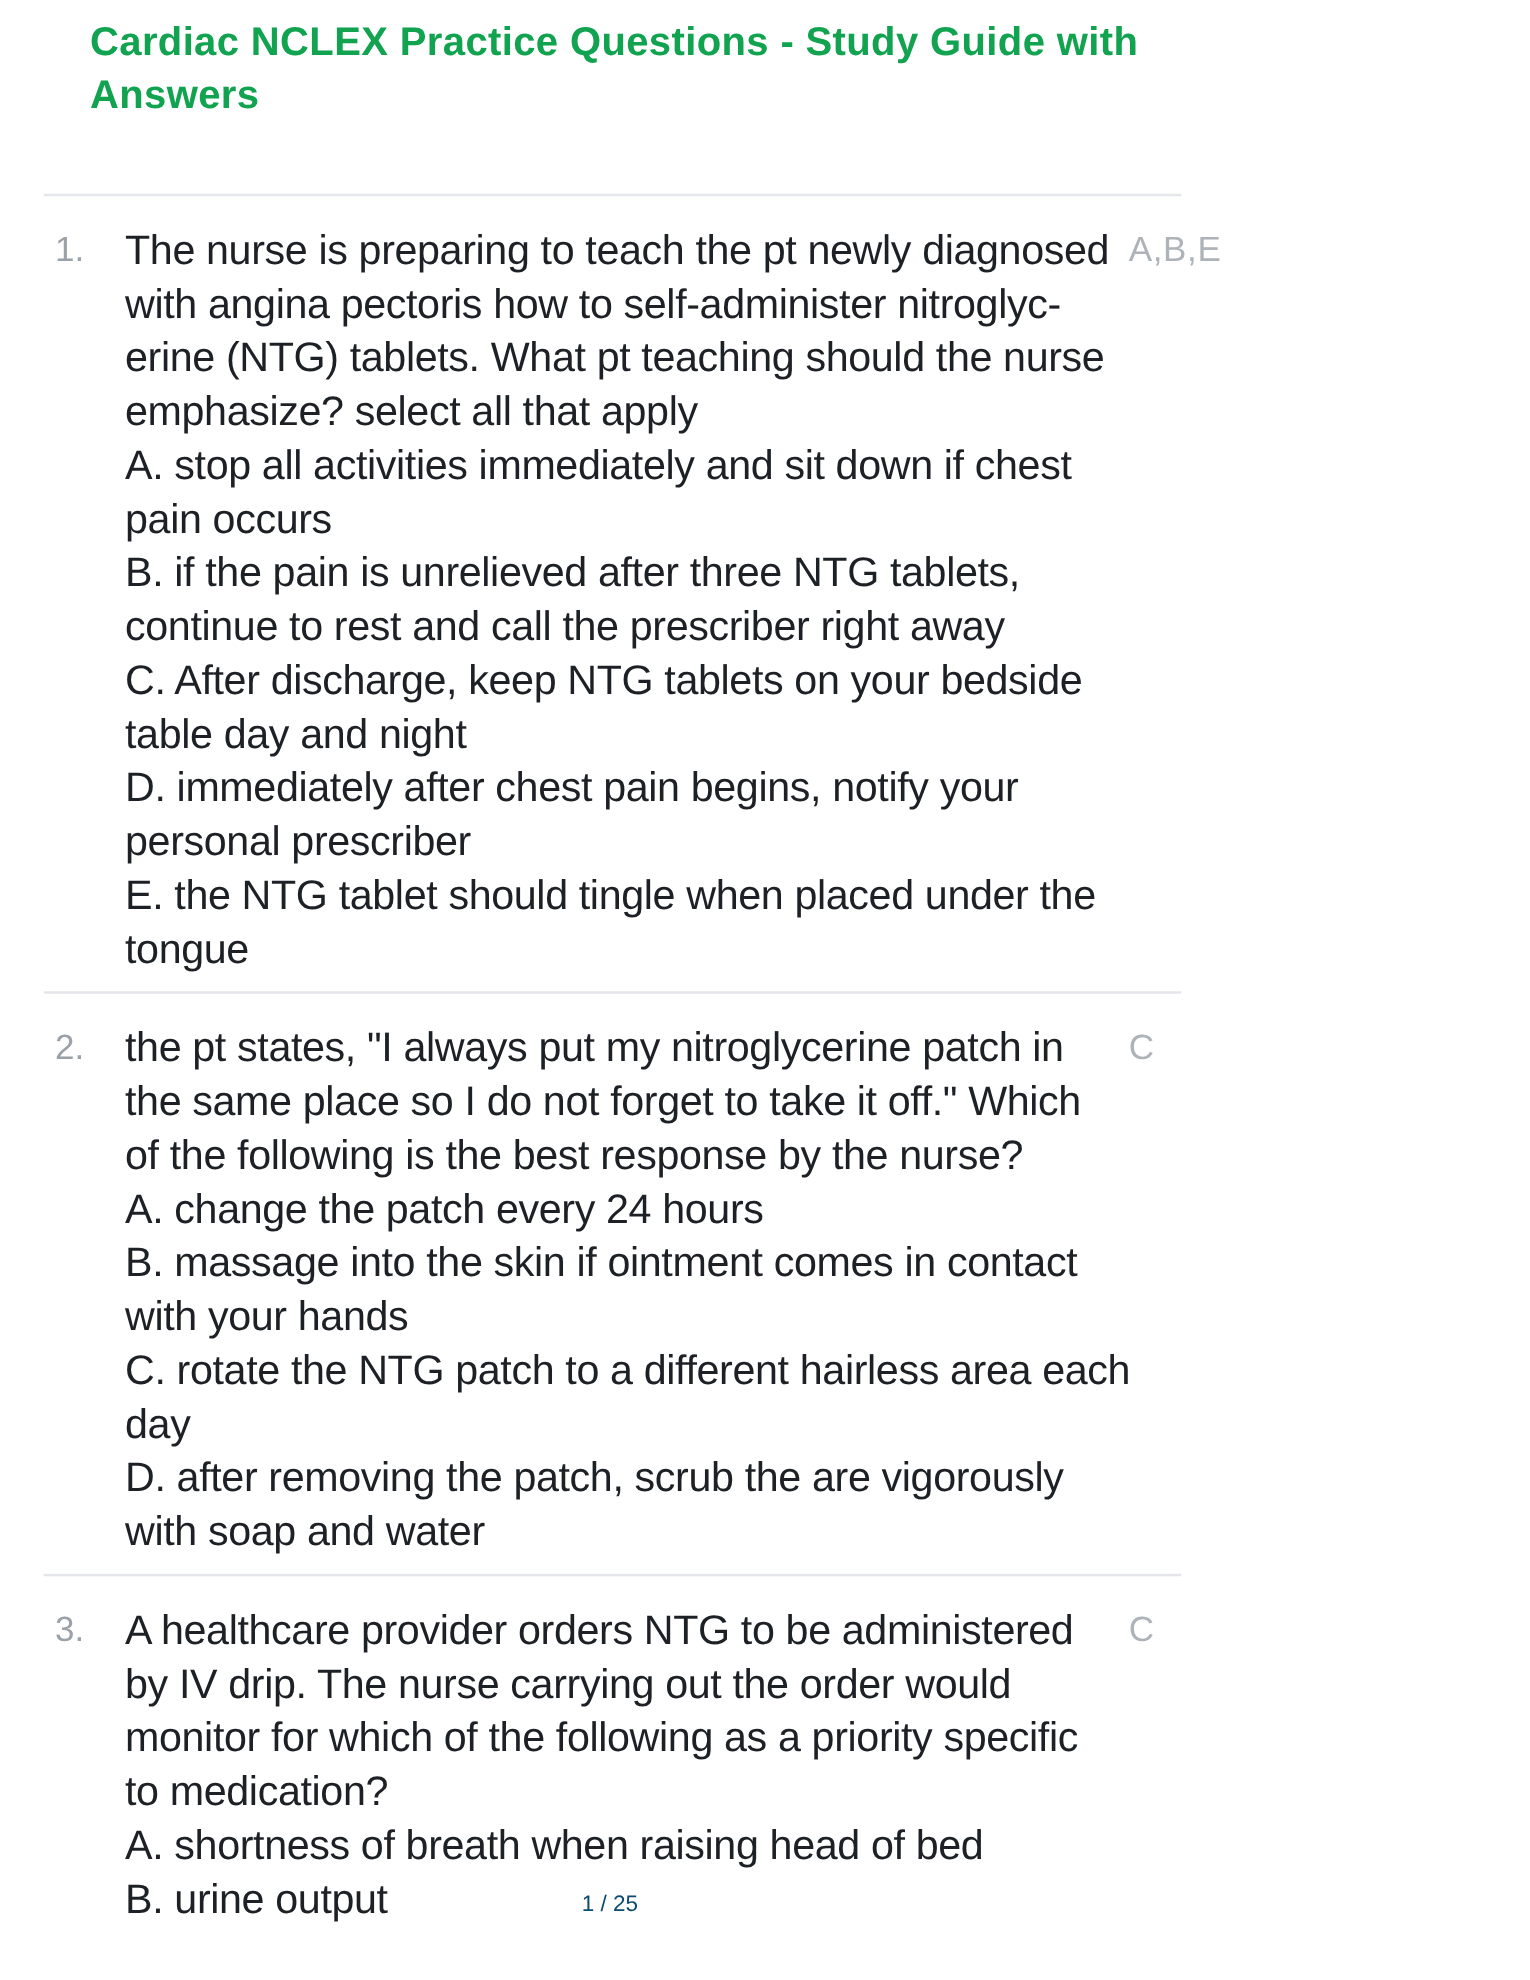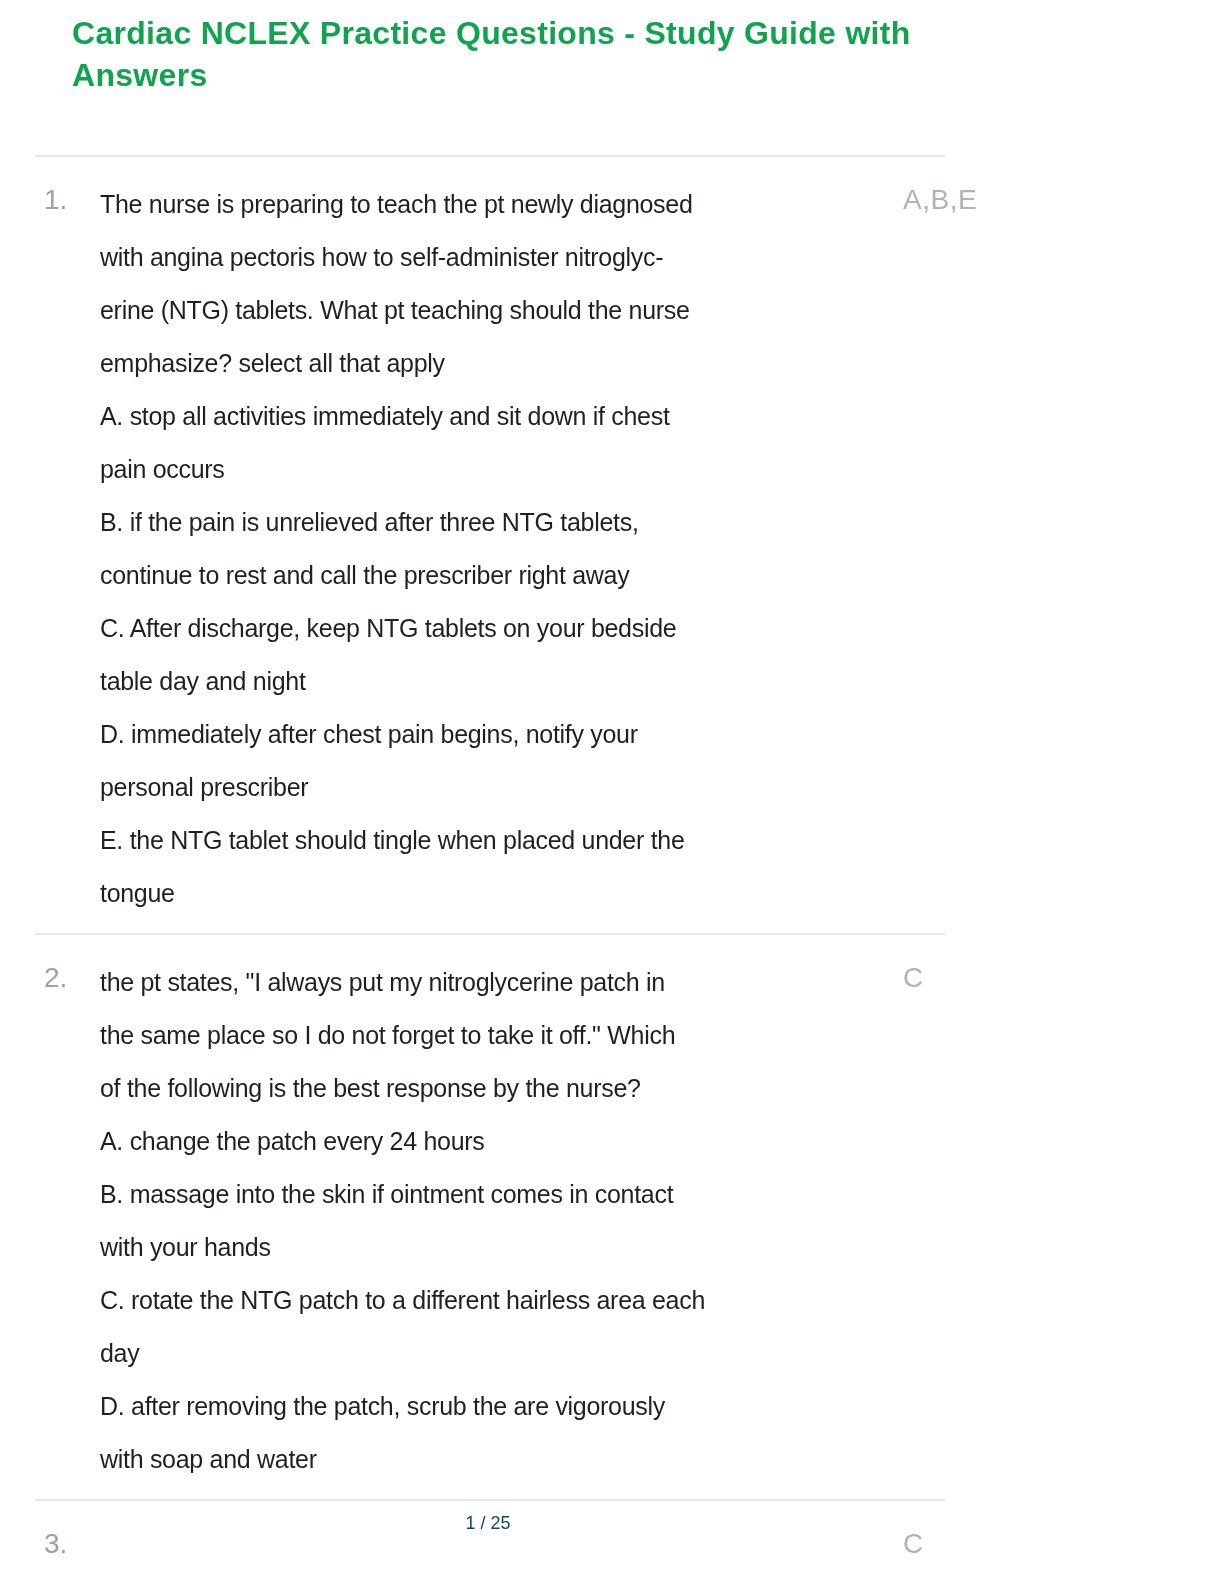--- a/index.html
+++ b/index.html
@@ -36,22 +36,22 @@
     width: 65px;
     padding-left: 9px;
     flex: 0 0 65px;
     font-size: 28px;
     line-height: 43px;
     color: #9ba1a8;
   }
   .q-text {
     flex: 1 1 auto;
     white-space: pre-line;
-    font-size: 25px;
-    line-height: 53px;
+    font-size: 33px;
+    line-height: 43px;
     letter-spacing: -0.3px;
     color: #1d2025;
   }
   .q-answer {
     position: absolute;
     left: 868px;
     top: 21px;
     font-size: 28px;
     line-height: 43px;
     letter-spacing: 0.5px;
@@ -106,18 +106,24 @@
 with your hands
 C. rotate the NTG patch to a different hairless area each
 day
 D. after removing the patch, scrub the are vigorously
 with soap and water</div>
     <div class="q-answer">C</div>
   </li>
 
   <li class="question">
     <div class="q-number">3.</div>
+    <div class="q-text">A healthcare provider orders NTG to be administered
+by IV drip. The nurse carrying out the order would
+monitor for which of the following as a priority specific
+to medication?
+A. shortness of breath when raising head of bed
+B. urine output</div>
     <div class="q-answer">C</div>
   </li>
 </ol>
 
   <div class="page-footer">1 / 25</div>
 </div>
 
 </body></html>

